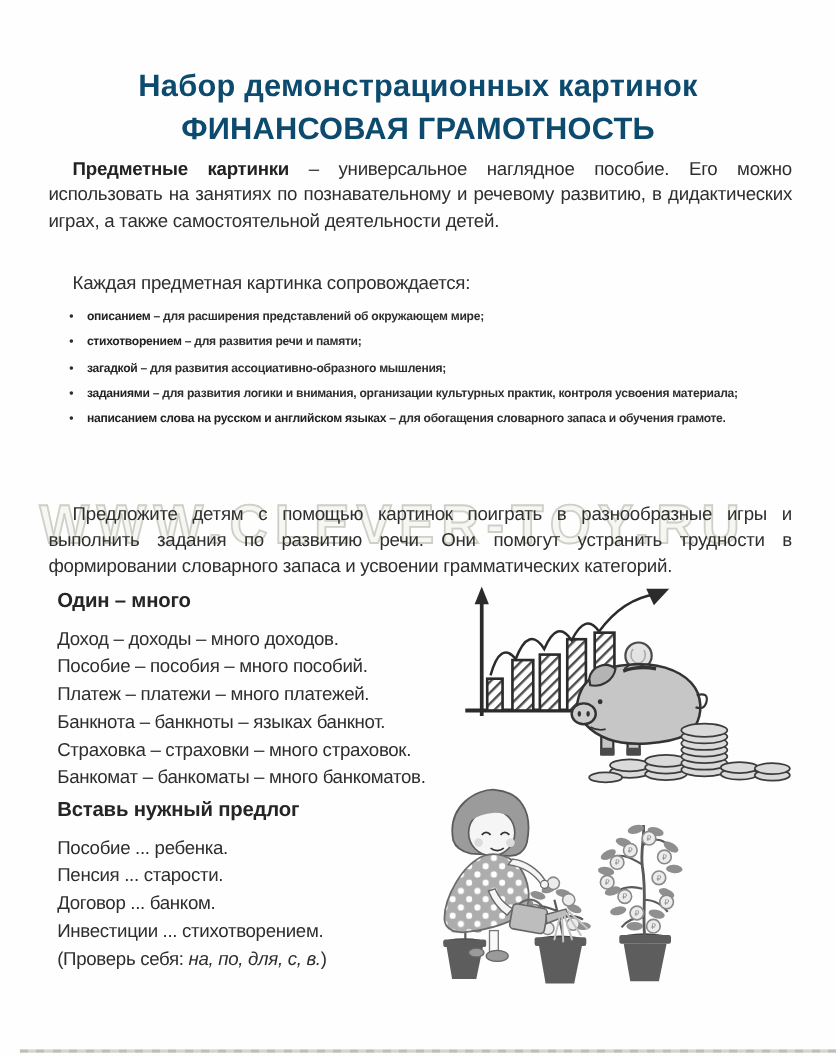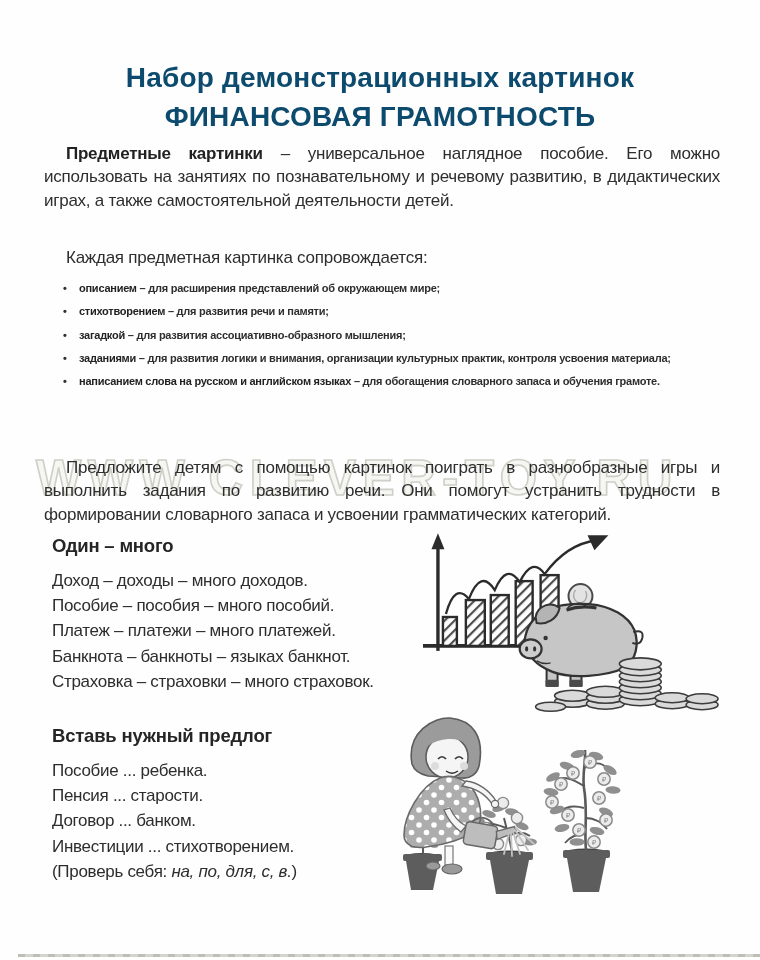--- a/index.html
+++ b/index.html
@@ -75,20 +75,21 @@
     <p class="para indent">Предложите детям с помощью картинок поиграть в разнообразные игры и выполнить задания по развитию речи. Они помогут устранить трудности в формировании словарного запаса и усвоении грамматических категорий.</p>
   </div>
 
   <section class="sec sec-one">
     <h3>Один – много</h3>
     <div class="line">Доход – доходы – много доходов.</div>
     <div class="line">Пособие – пособия – много пособий.</div>
     <div class="line">Платеж – платежи – много платежей.</div>
     <div class="line">Банкнота – банкноты – языках банкнот.</div>
     <div class="line">Страховка – страховки – много страховок.</div>
+    <div class="line">Банкомат – банкоматы – много банкоматов.</div>
   </section>
 
   <svg class="illus pig-svg" viewBox="0 0 315 190" aria-hidden="true">
     <defs>
       <pattern id="hatch" width="7" height="7" patternUnits="userSpaceOnUse" patternTransform="rotate(45)">
         <rect width="7" height="7" fill="#ffffff"></rect>
         <line x1="1" y1="0" x2="1" y2="7" stroke="#4d4d4d" stroke-width="2.4"></line>
       </pattern>
     </defs>
     <g>

